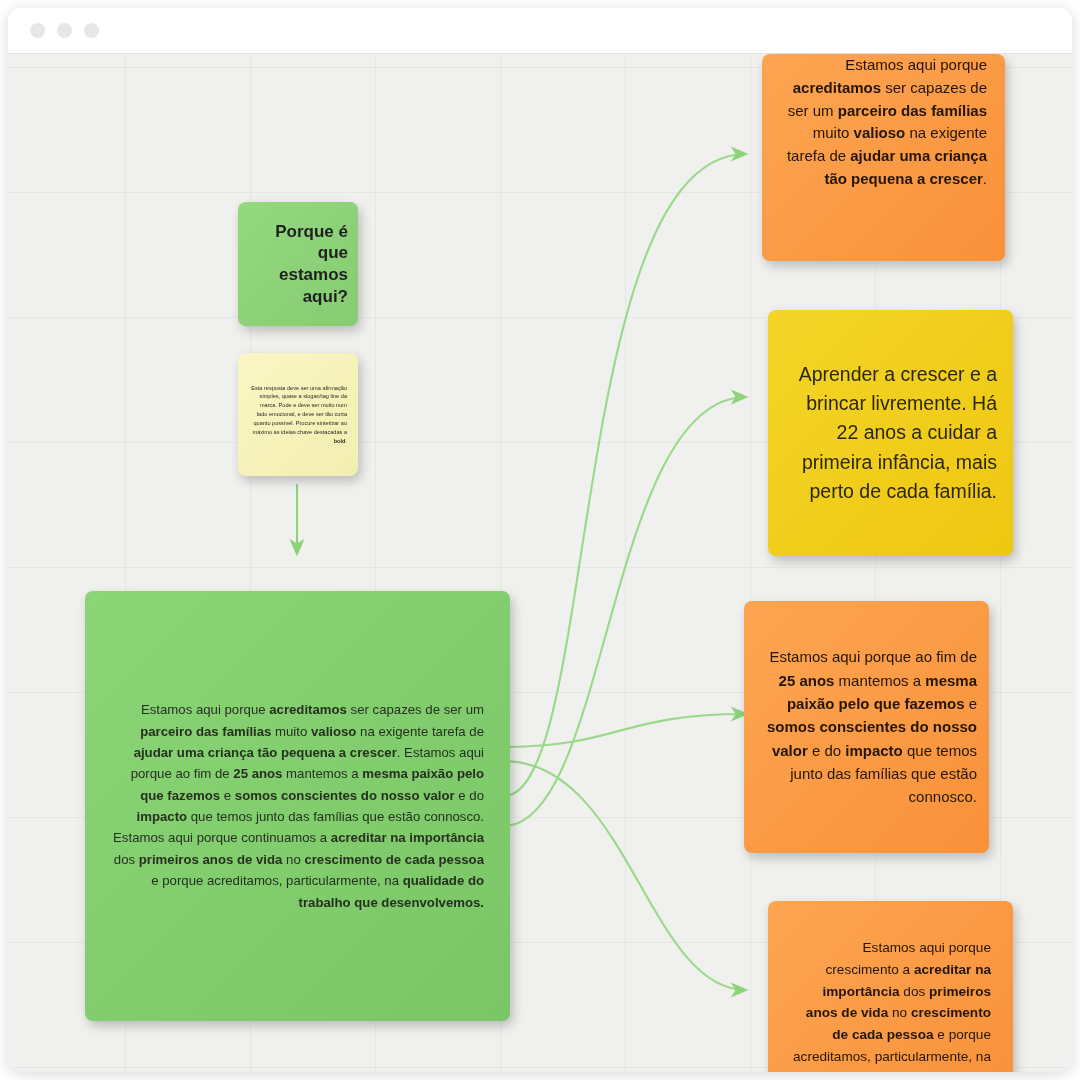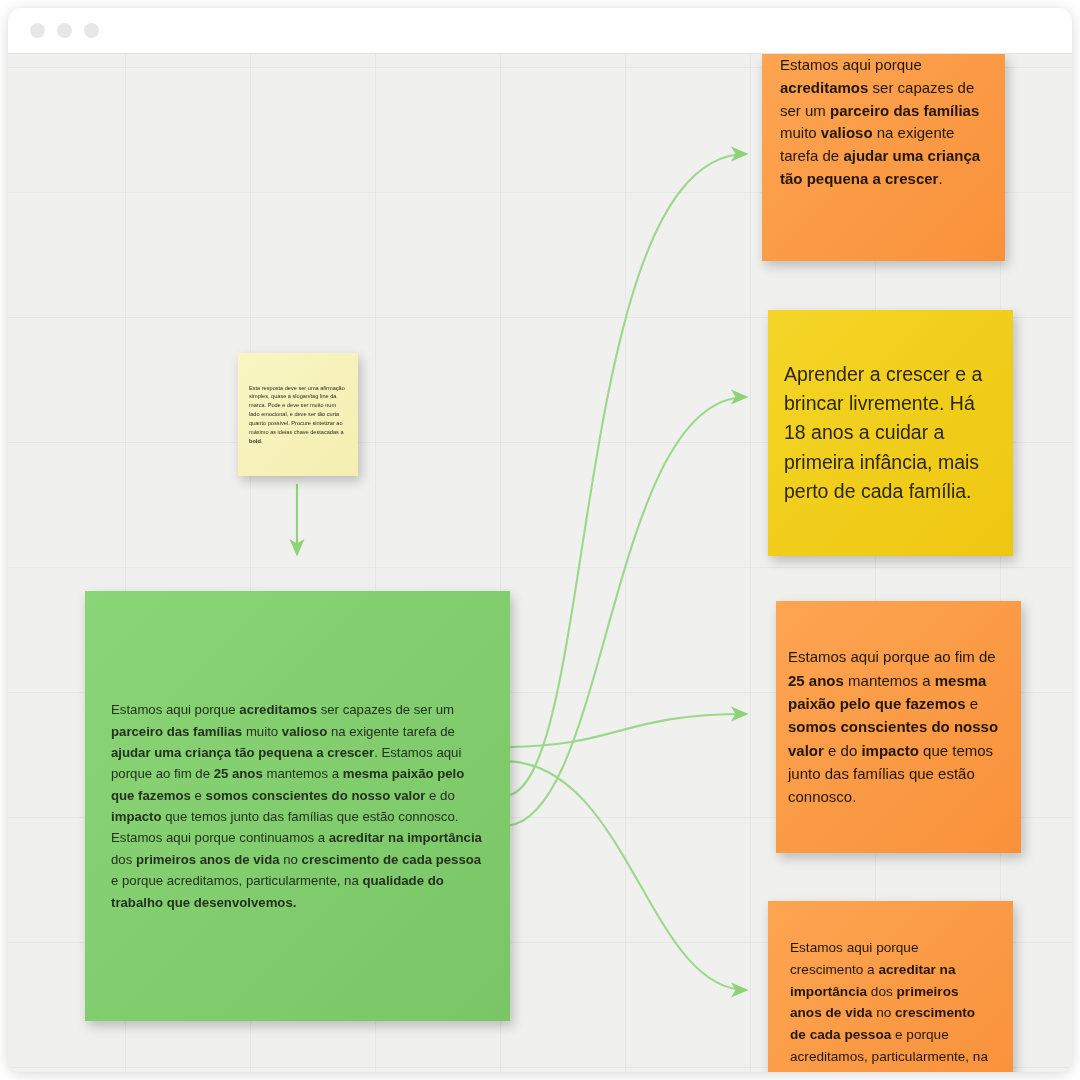--- a/index.html
+++ b/index.html
@@ -26,22 +26,23 @@
     background-size:125px 125px;
     background-position:-8px 13px;
     overflow:hidden;
   }
   .arrows{position:absolute;left:0;top:0;width:1064px;height:1018px;pointer-events:none;}
 
   .note{
     position:absolute;box-sizing:border-box;
     box-shadow:3px 5px 11px rgba(0,0,0,0.22);
     display:flex;align-items:center;justify-content:center;
-    text-align:left;color:#1f1f1f;
+    text-align:right;color:#1f1f1f;
     line-height:1.33;
+    border-radius:8px;
   }
   .note .inner{width:100%;}
   .note b{font-weight:bold;}
 
   
   #note-title{
     left:230px;top:148px;width:120px;height:124px;
     background:#8ed37a;
     background-image:linear-gradient(135deg,#94d87f 0%,#86cc72 100%);
     font-size:17px;font-weight:bold;line-height:1.28;padding:6px 10px;
@@ -65,21 +66,21 @@
     font-size:15px;line-height:1.52;padding:0 18px 14px;
     align-items:flex-start;color:#231607;
   }
   #note-out-2{
     left:760px;top:256px;width:245px;height:246px;
     background:#f1cd1c;
     background-image:linear-gradient(135deg,#f4d527 0%,#eec711 100%);
     font-size:19.5px;line-height:1.5;padding:12px 16px;color:#2c2705;
   }
   #note-out-3{
-    left:768px;top:547px;width:245px;height:252px;
+    left:736px;top:547px;width:245px;height:252px;
     background:#fb9a3f;
     background-image:linear-gradient(135deg,#fda552 0%,#f9913a 100%);
     font-size:15px;line-height:1.56;padding:12px 12px;color:#231607;
   }
   #note-out-4{
     left:760px;top:847px;width:245px;height:200px;
     background:#fb9a3f;
     background-image:linear-gradient(135deg,#fda552 0%,#f9913a 100%);
     font-size:13.6px;line-height:1.6;padding:36px 22px 0;
     align-items:flex-start;color:#231607;
@@ -107,35 +108,38 @@
 
       <g stroke="#9ad98a" stroke-width="2.1" fill="none" marker-end="url(#ah)">
         <path d="M289,430 L289,500" stroke="#8ed37a"></path>
         <path d="M496,742 C590,742 560,100 738,100"></path>
         <path d="M496,772 C600,772 600,343 738,343"></path>
         <path d="M496,693 C610,693 612,660 738,660"></path>
         <path d="M496,707 C620,707 640,936 738,936"></path>
       </g>
     </svg>
 
+    <div class="note" id="note-title">
+      <div class="inner">Porque é que estamos aqui?</div>
+    </div>
 
     <div class="note" id="note-hint">
       <div class="inner"><span>Esta resposta deve ser uma afirmação simples, quase a slogan/tag line da marca. Pode e deve ser muito num lado emocional, e deve ser tão curta quanto possível. Procure sintetizar ao máximo as ideias chave destacadas a </span><b>bold</b><span>.</span></div>
     </div>
 
     <div class="note" id="note-main">
       <div class="inner"><span>Estamos aqui porque </span><b>acreditamos</b><span> ser capazes de ser um </span><b>parceiro das famílias</b><span> muito </span><b>valioso</b><span> na exigente tarefa de </span><b>ajudar uma criança tão pequena a crescer</b><span>. Estamos aqui porque ao fim de </span><b>25 anos</b><span> mantemos a </span><b>mesma paixão pelo que fazemos</b><span> e </span><b>somos conscientes do nosso valor</b><span> e do </span><b>impacto</b><span> que temos junto das famílias que estão connosco. Estamos aqui porque continuamos a </span><b>acreditar na importância</b><span> dos </span><b>primeiros anos de vida</b><span> no </span><b>crescimento de cada pessoa</b><span> e porque acreditamos, particularmente, na </span><b>qualidade do trabalho que desenvolvemos.</b></div>
     </div>
 
     <div class="note" id="note-out-1">
       <div class="inner"><span>Estamos aqui porque </span><b>acreditamos</b><span> ser capazes de ser um </span><b>parceiro das famílias</b><span> muito </span><b>valioso</b><span> na exigente tarefa de </span><b>ajudar uma criança tão pequena a crescer</b><span>.</span></div>
     </div>
 
     <div class="note" id="note-out-2">
-      <div class="inner"><span>Aprender a crescer e a brincar livremente. Há 18 anos a cuidar a primeira infância, mais perto de cada família.</span></div>
+      <div class="inner"><span>Aprender a crescer e a brincar livremente. Há 22 anos a cuidar a primeira infância, mais perto de cada família.</span></div>
     </div>
 
     <div class="note" id="note-out-3">
       <div class="inner"><span>Estamos aqui porque ao fim de </span><b>25 anos</b><span> mantemos a </span><b>mesma paixão pelo que fazemos</b><span> e </span><b>somos conscientes do nosso valor</b><span> e do </span><b>impacto</b><span> que temos junto das famílias que estão connosco.</span></div>
     </div>
 
     <div class="note" id="note-out-4">
       <div class="inner"><span>Estamos aqui porque crescimento a </span><b>acreditar na importância</b><span> dos </span><b>primeiros anos de vida</b><span> no </span><b>crescimento de cada pessoa</b><span> e porque acreditamos, particularmente, na </span><b>qualidade do trabalho que desenvolvemos.</b></div>
     </div>
 

